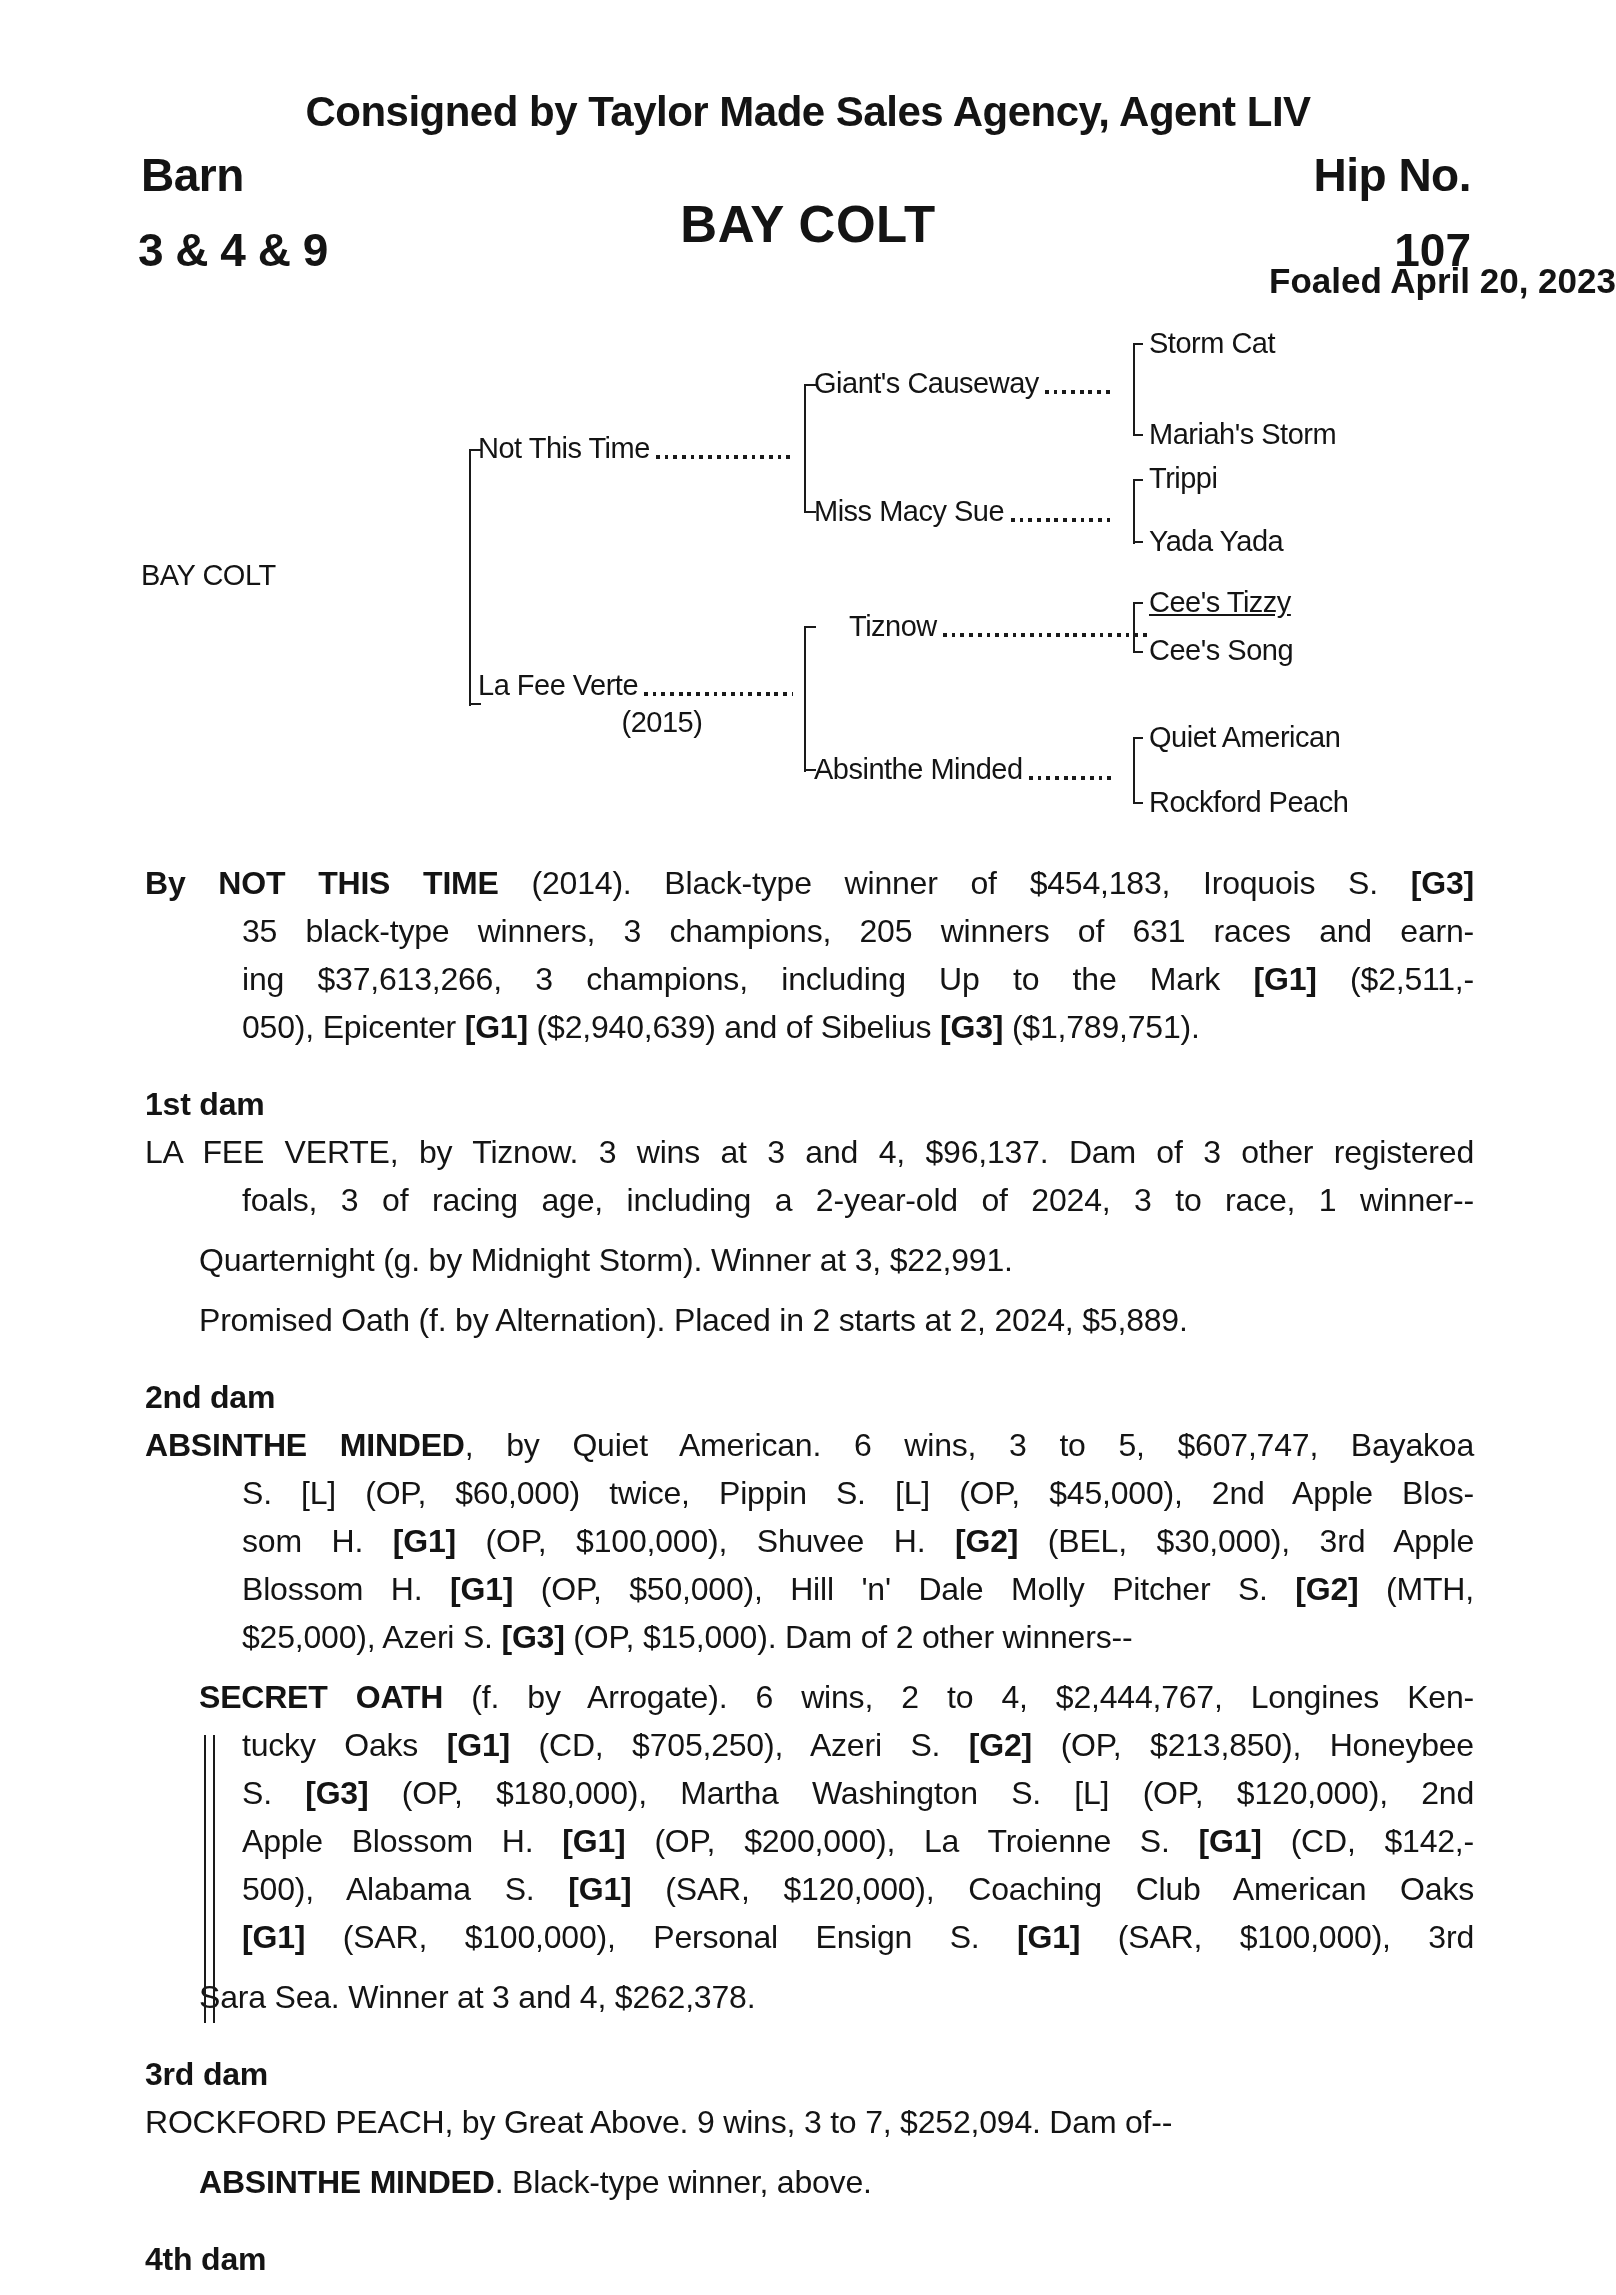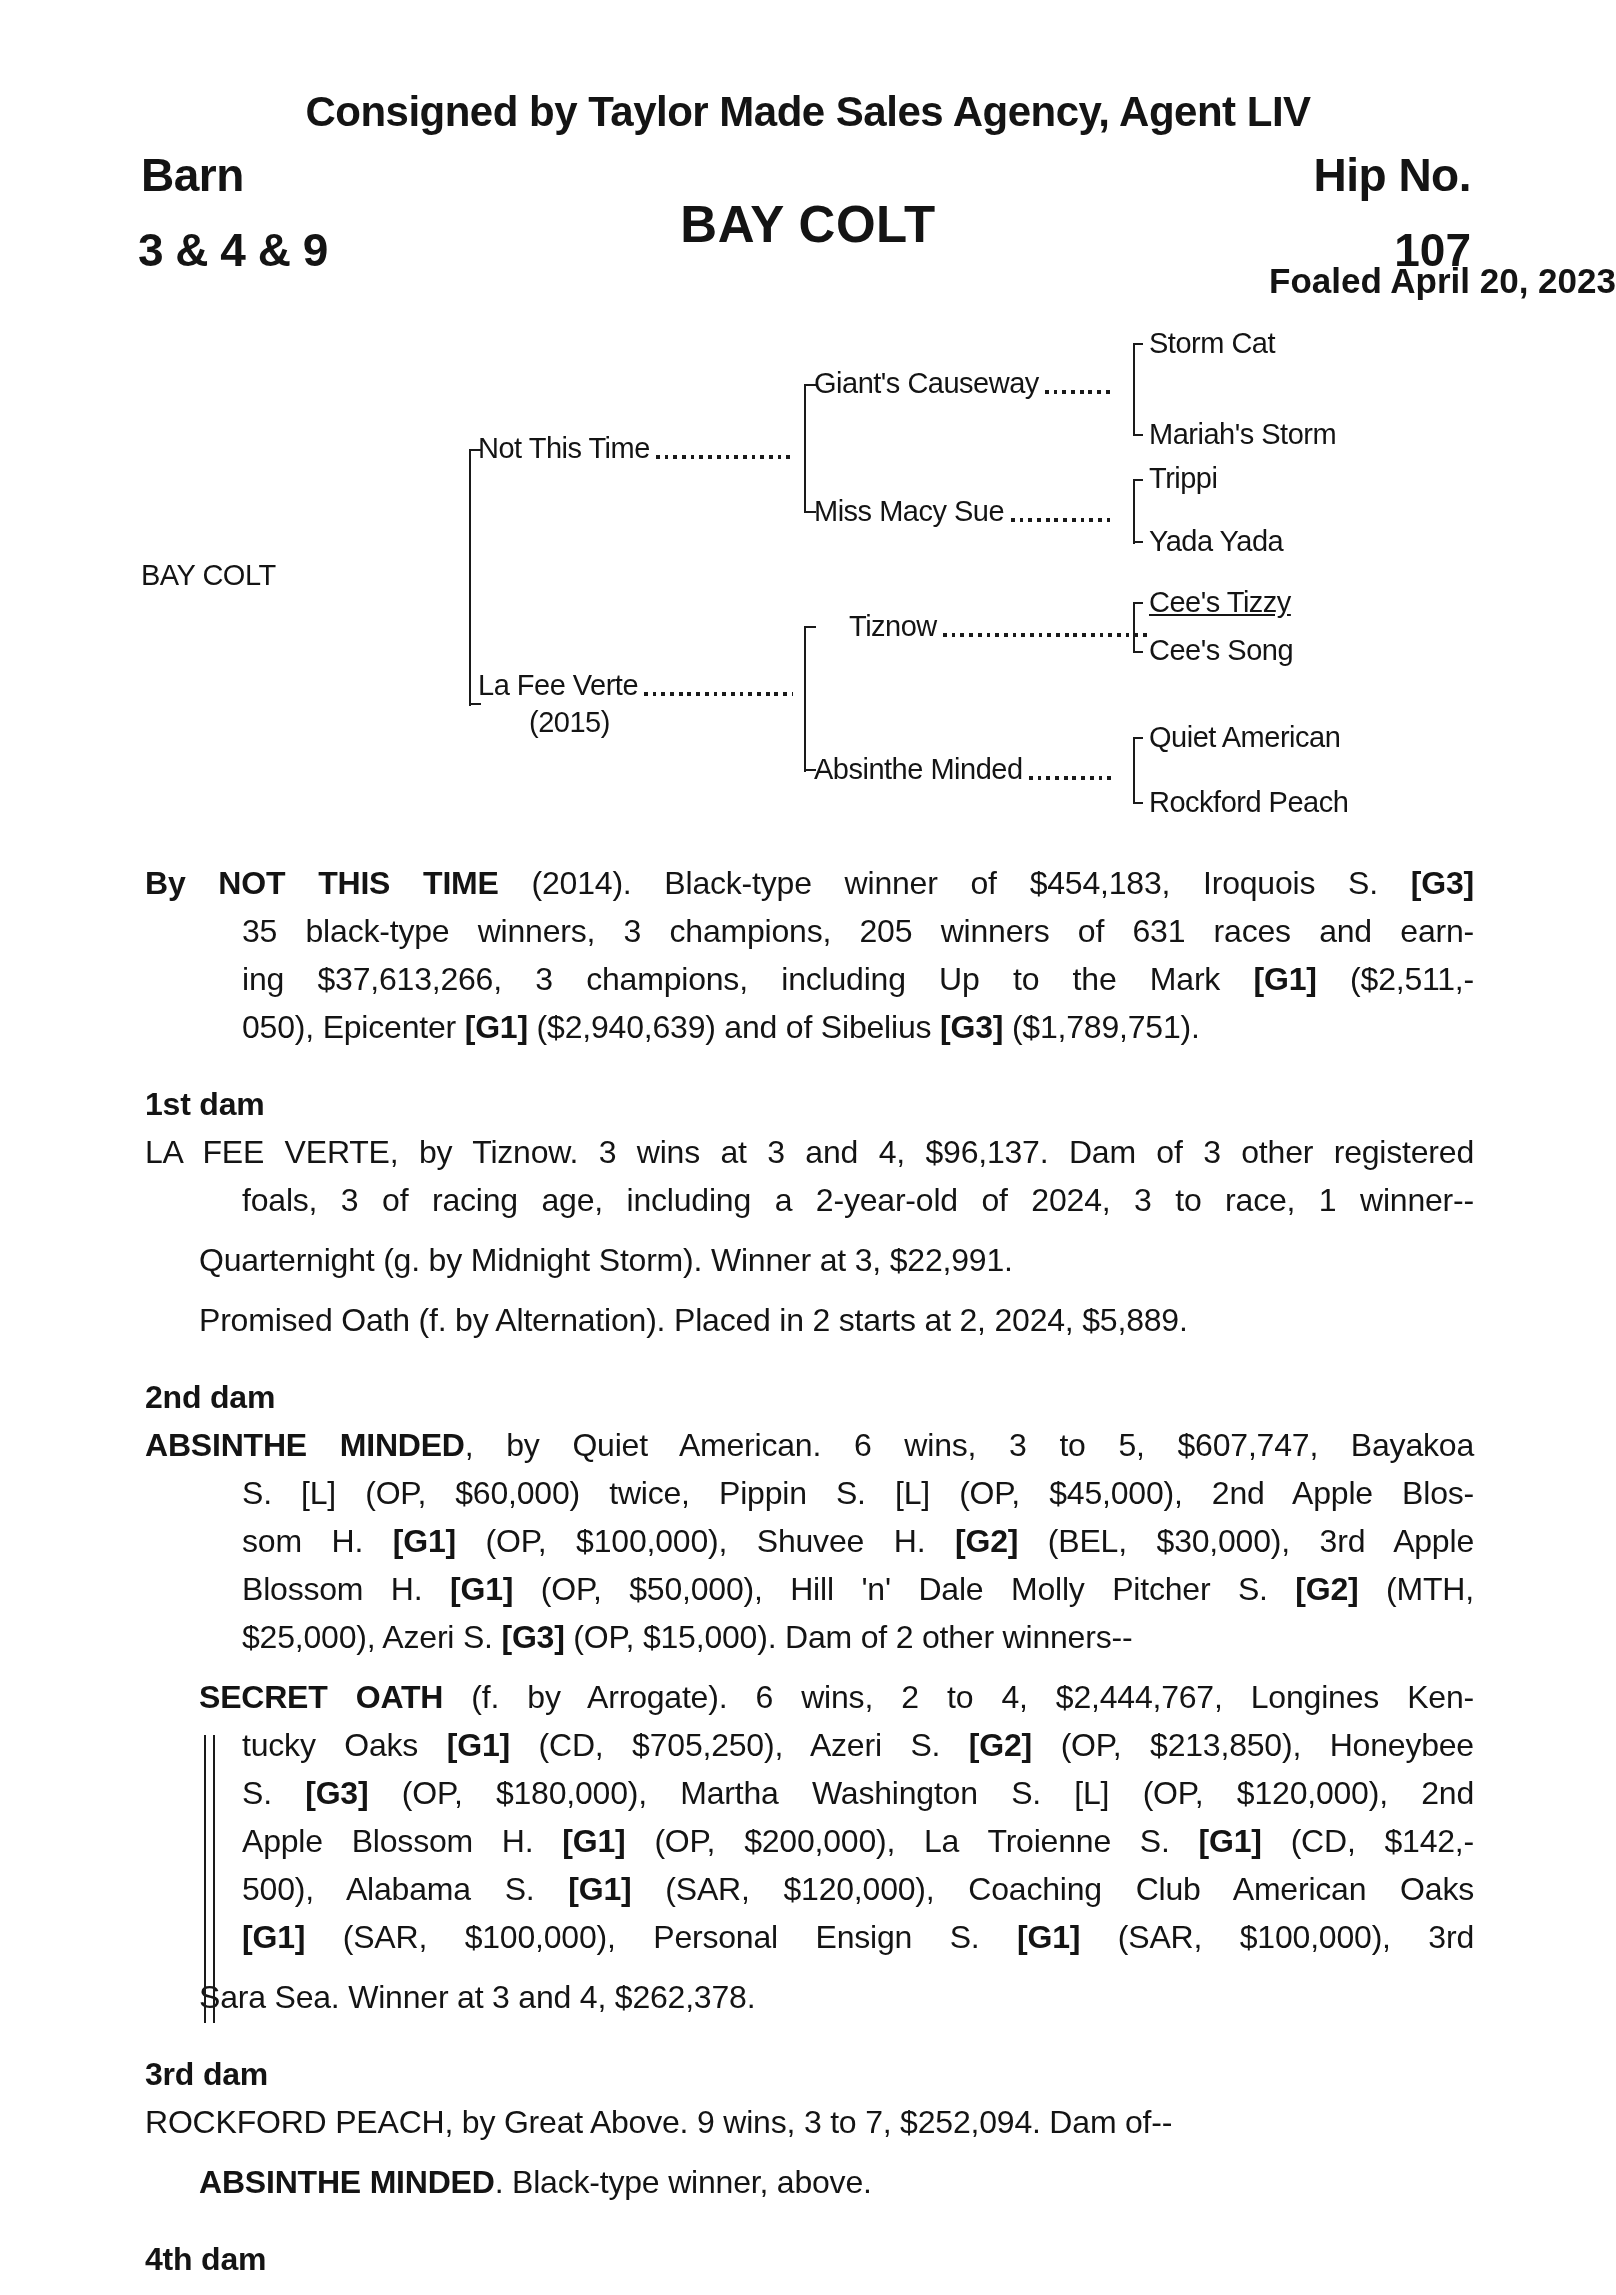--- a/index.html
+++ b/index.html
@@ -10,21 +10,21 @@
   .hdr-consigned{position:absolute;top:88px;left:0;width:100%;text-align:center;font-size:42px;font-weight:bold;letter-spacing:-0.5px;}
   .hdr-barn{position:absolute;top:148px;left:141px;font-size:46px;font-weight:bold;letter-spacing:-0.5px;}
   .hdr-barn-nums{position:absolute;top:223px;left:138px;font-size:46px;font-weight:bold;letter-spacing:-0.5px;}
   .hdr-hip{position:absolute;top:148px;right:145px;font-size:46px;font-weight:bold;text-align:right;letter-spacing:-0.5px;}
   .hdr-hip-num{position:absolute;top:223px;right:145px;font-size:46px;font-weight:bold;text-align:left;}
   .hdr-title{position:absolute;top:195px;left:0;width:100%;text-align:center;font-size:51px;font-weight:bold;letter-spacing:0.5px;}
   .hdr-foaled{position:absolute;top:261px;left:0;width:100%;text-align:right;font-size:35px;font-weight:bold;}
 
   
   .pedigree{position:absolute;left:0;top:0;width:100%;height:854px;font-size:29px;letter-spacing:-0.5px;}
-  .pnode{position:absolute;white-space:nowrap;}
+  .pnode{position:absolute;white-space:nowrap;text-align:center;}
   .prow{display:flex;height:37px;}
   .pname{line-height:37px;}
   .leader{flex:1;height:3.7px;align-self:flex-end;margin:0 1.8px 8.3px 6.4px;
           background-image:repeating-linear-gradient(to right,#1a1a1a 0 3.7px,transparent 3.7px 8.7px);}
   .pnote{padding-left:51px;line-height:37px;}
   .vline{position:absolute;width:0;border-left:2.3px solid #1a1a1a;}
   .tick{position:absolute;height:2.3px;width:12px;background:#1a1a1a;}
 
   
   #bodyflow{position:absolute;left:145px;top:859px;width:1329px;font-size:32px;line-height:48px;letter-spacing:-0.2px;}

